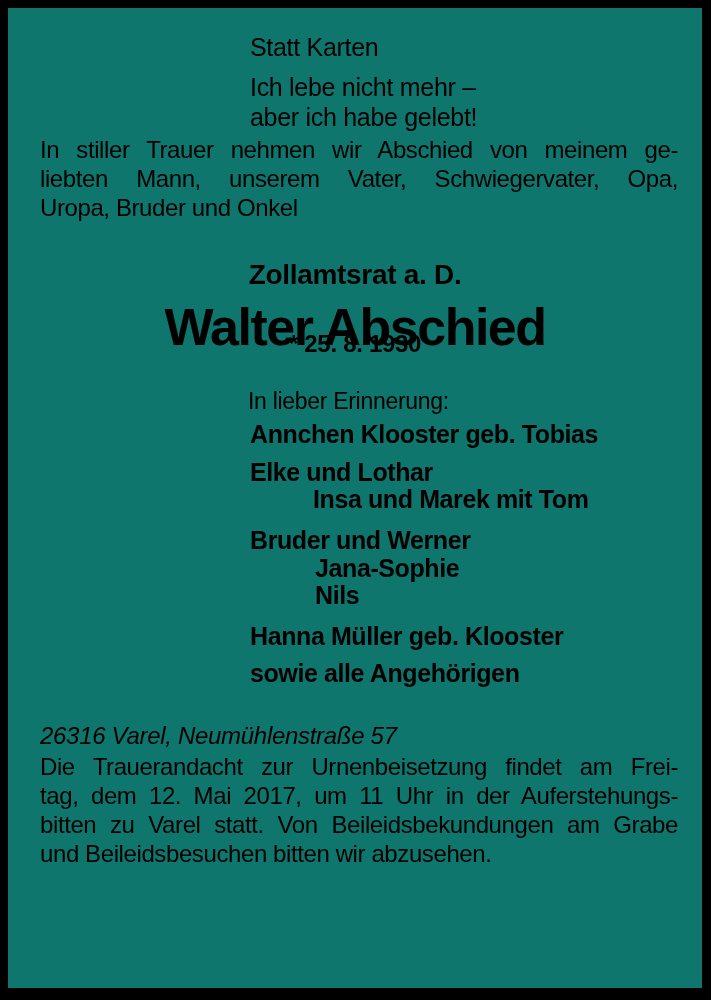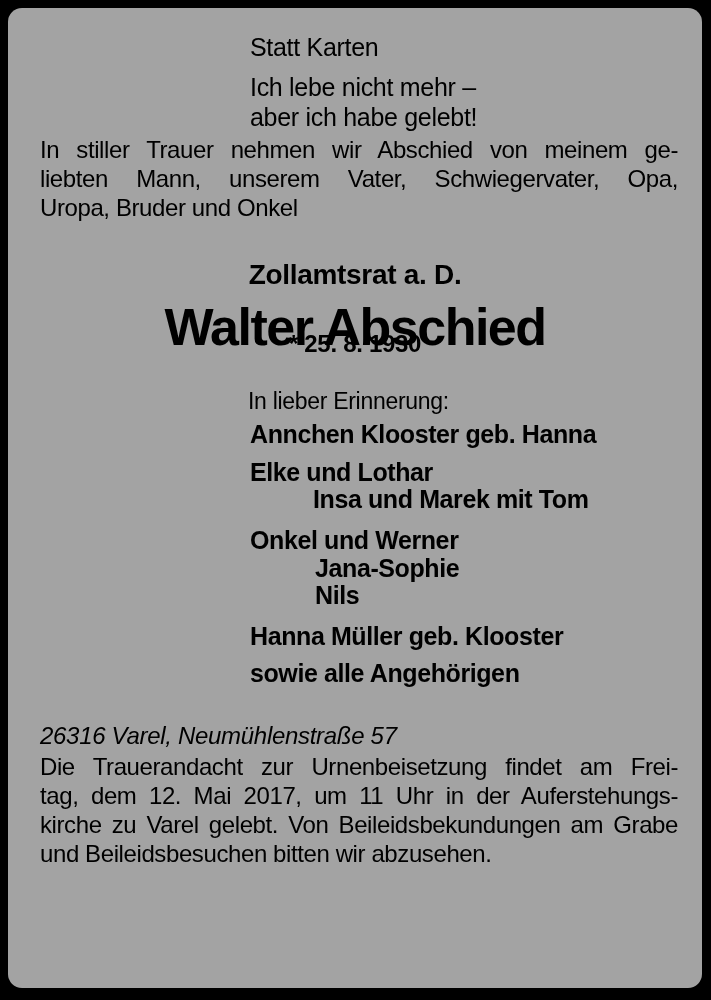--- a/index.html
+++ b/index.html
@@ -7,22 +7,21 @@
     width:711px;height:1000px;
     background:#000;
     position:relative;
     font-family:"Liberation Sans","DejaVu Sans",sans-serif;
     color:#000;
     overflow:hidden;
   }
   .page{
     position:absolute;
     left:8px;top:8px;right:9px;bottom:12px;
-    background:#a3a3a3;
-    border-radius:14px;
+    background:#0f766e;
   }
   .abs{position:absolute;white-space:nowrap;}
   .center{left:0;right:0;text-align:center;margin-top:31px;}
   .pre-header{font-size:25px;letter-spacing:-0.3px;}
   .quote{font-size:25px;letter-spacing:-0.3px;}
   .para{
     position:absolute;
     left:32px;width:638px;
     font-size:24px;line-height:29px;
     letter-spacing:-0.4px;
@@ -59,32 +58,32 @@
   <div class="abs center title-line" style="top:220px;">Zollamtsrat a. D.</div>
 
   <div class="abs center deceased" style="top:258px;">Walter Abschied</div>
 
   <div class="dates-row" style="top:322px;">
     <span>* 25. 8. 1930</span>
   </div>
 
   <div class="abs remembrance" style="left:240px;top:380px;">In lieber Erinnerung:</div>
 
-  <div class="abs mourner" style="left:242px;top:412px;">Annchen Klooster geb. Hanna</div>
+  <div class="abs mourner" style="left:242px;top:412px;">Annchen Klooster geb. Tobias</div>
   <div class="abs mourner" style="left:242px;top:450px;">Elke und Lothar</div>
   <div class="abs mourner" style="left:305px;top:477px;">Insa und Marek mit Tom</div>
-  <div class="abs mourner" style="left:242px;top:518px;">Onkel und Werner</div>
+  <div class="abs mourner" style="left:242px;top:518px;">Bruder und Werner</div>
   <div class="abs mourner" style="left:307px;top:546px;">Jana-Sophie</div>
   <div class="abs mourner" style="left:307px;top:573px;">Nils</div>
   <div class="abs mourner" style="left:242px;top:614px;">Hanna Müller geb. Klooster</div>
   <div class="abs mourner" style="left:242px;top:651px;">sowie alle Angehörigen</div>
 
   <div class="abs address" style="left:32px;top:714px;font-style:italic;">26316 Varel, Neumühlenstraße 57</div>
 
   <div class="para" style="top:744px;">
     <div class="jline">Die Trauerandacht zur Urnenbeisetzung findet am Frei-</div>
     <div class="jline">tag, dem 12. Mai 2017, um 11 Uhr in der Auferstehungs-</div>
-    <div class="jline">kirche zu Varel gelebt. Von Beileidsbekundungen am Grabe</div>
+    <div class="jline">bitten zu Varel statt. Von Beileidsbekundungen am Grabe</div>
     <div class="jline-last">und Beileidsbesuchen bitten wir abzusehen.</div>
   </div>
 
 
 </div>
 
 </body></html>

